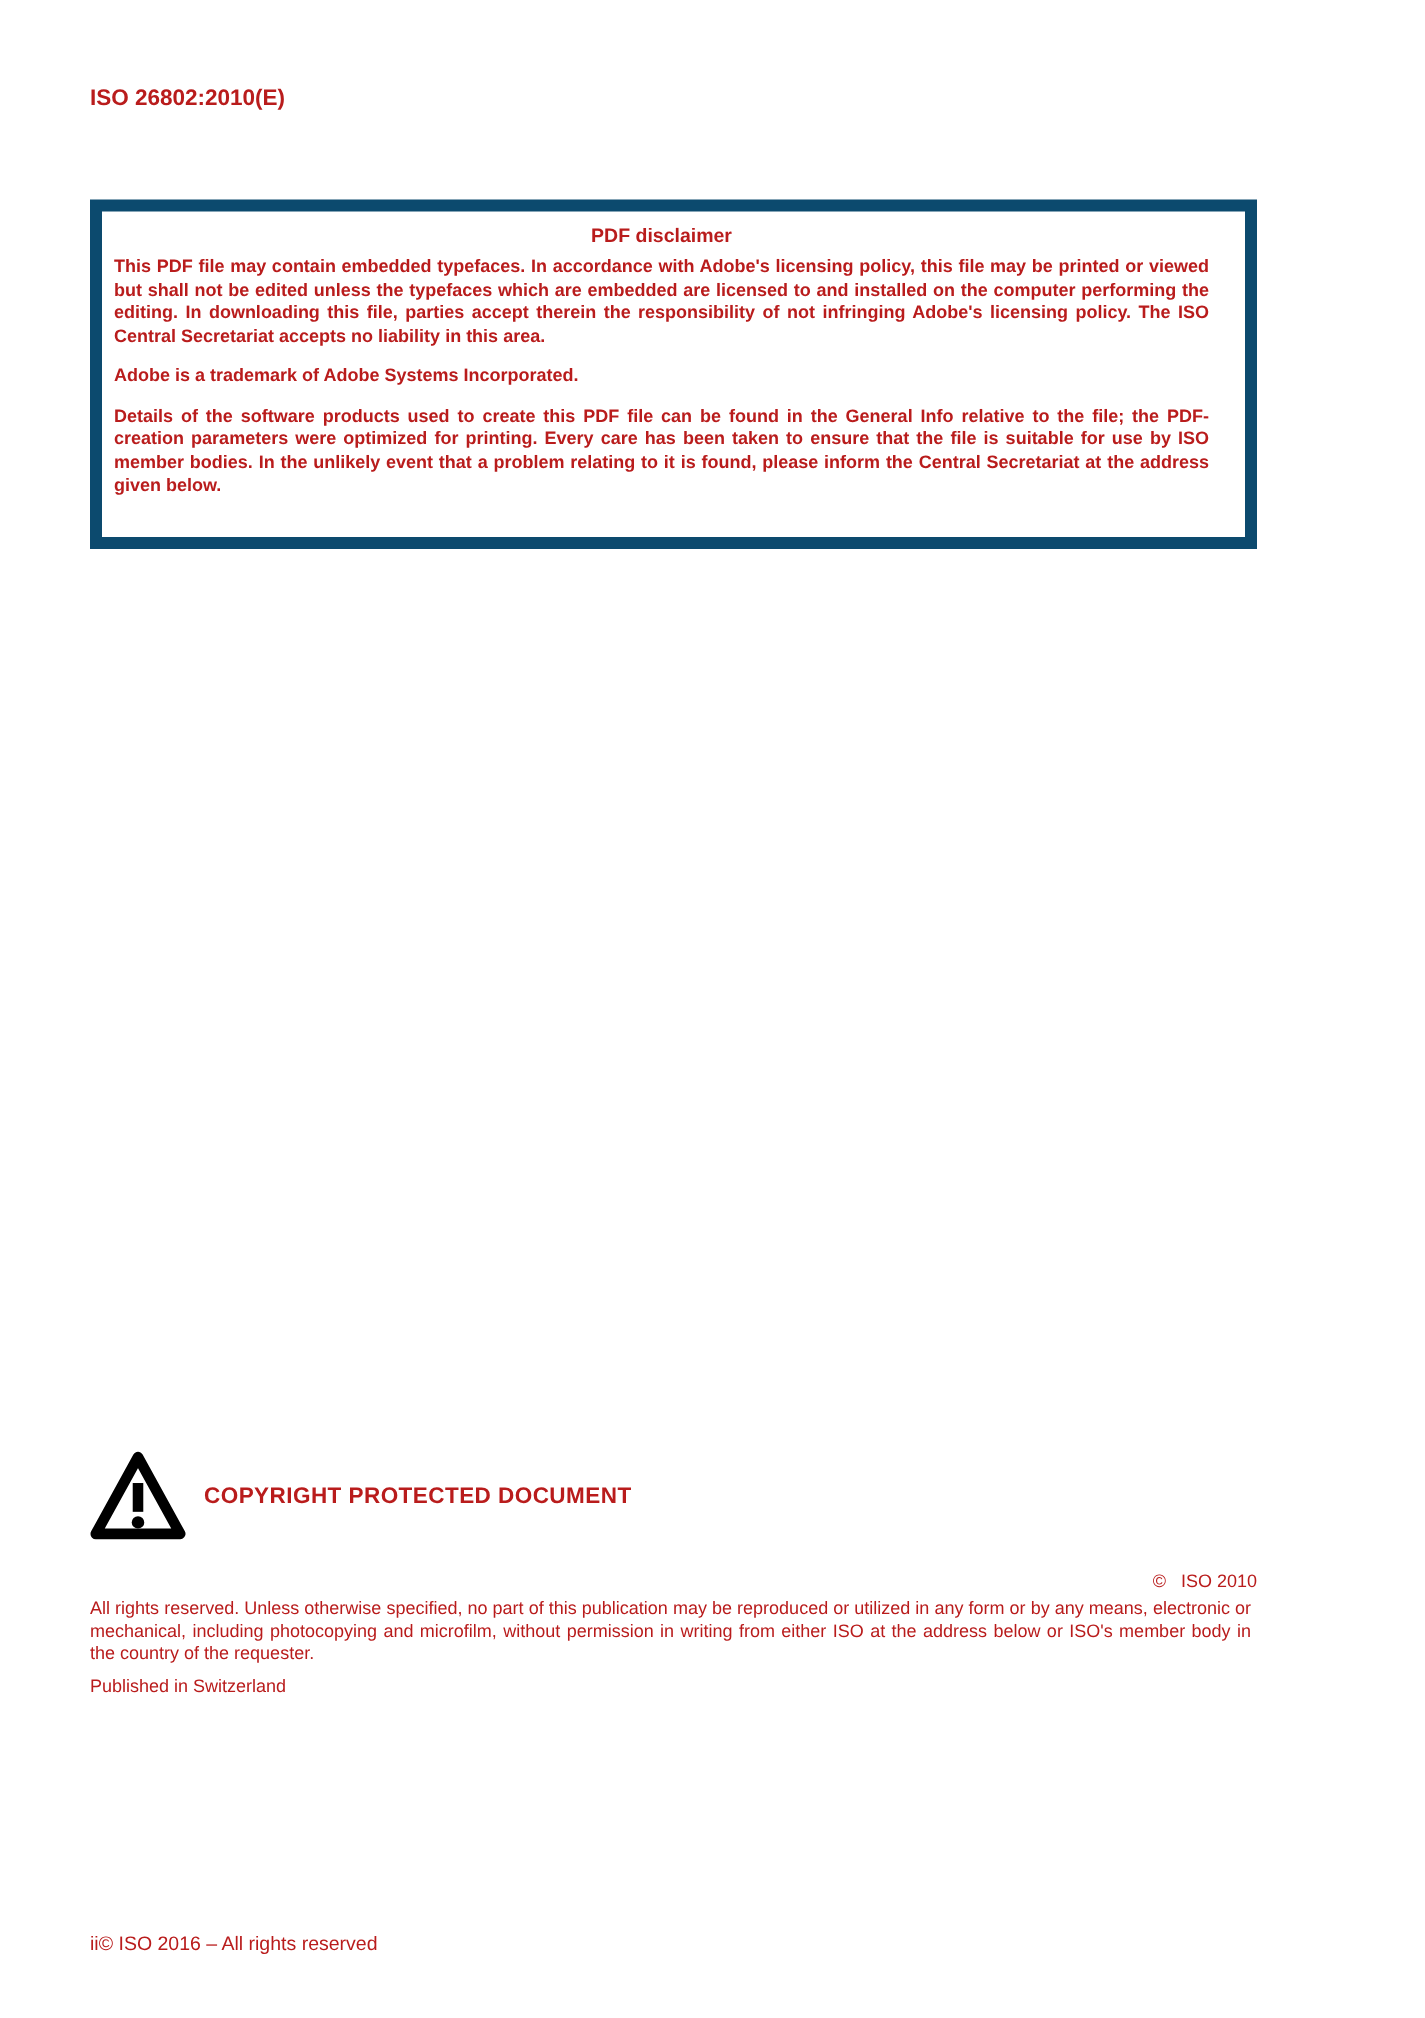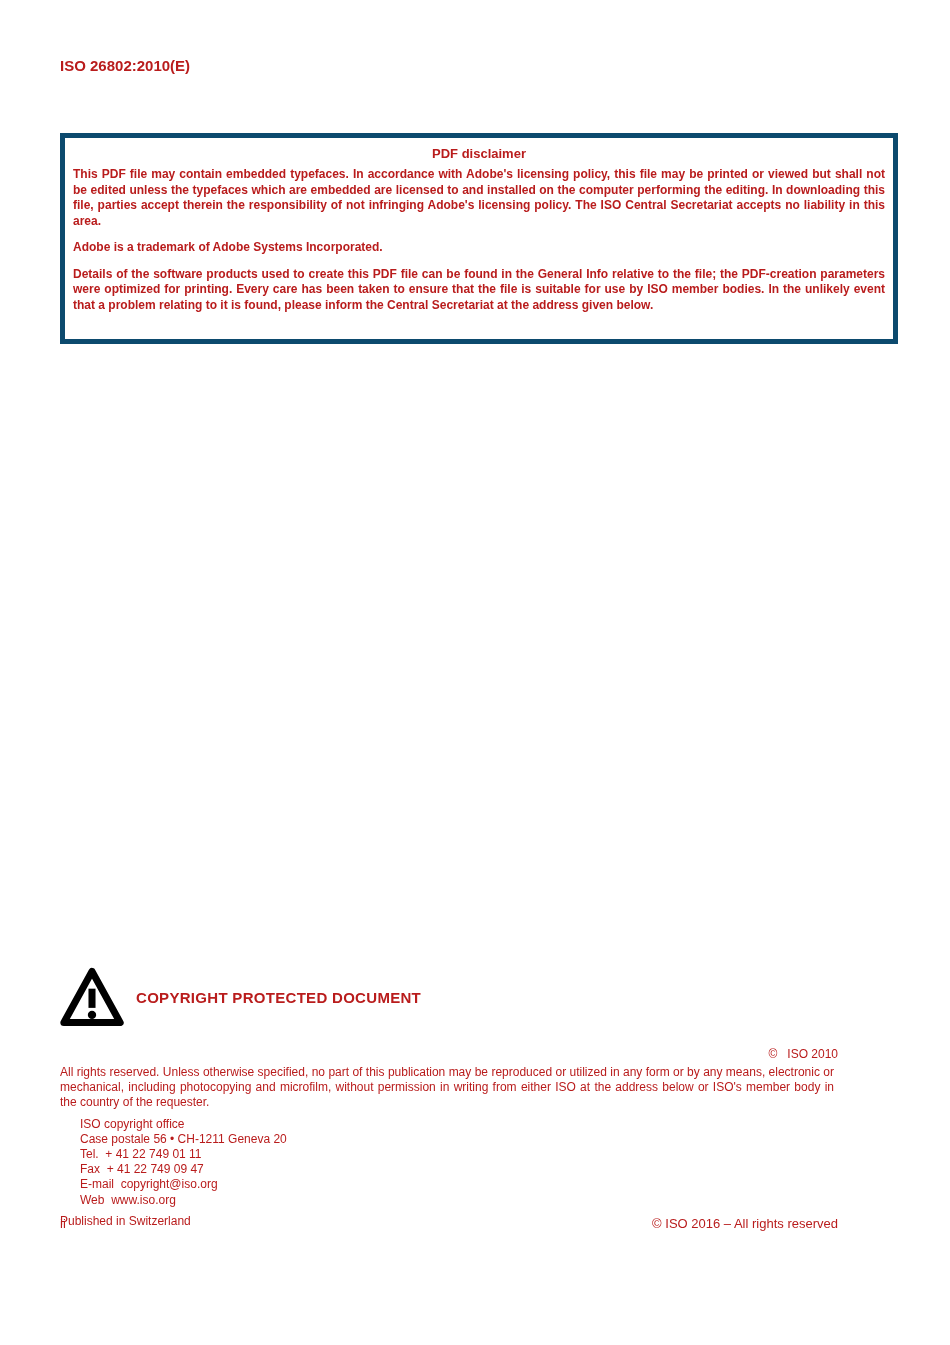--- a/index.html
+++ b/index.html
@@ -20,24 +20,24 @@
     position: absolute;
     left: 60px;
     top: 57px;
     font-size: 15px;
     font-weight: bold;
   }
   .disclaimer-box {
     position: absolute;
     left: 60px;
     top: 133px;
-    width: 838px;
+    width: 778px;
     box-sizing: border-box;
-    border: 5px solid #0c4a6e;
-    padding: 6px 8px 10px 8px;
+    border: 8px solid #0c4a6e;
+    padding: 6px 24px 10px 8px;
   }
   .disclaimer-title {
     text-align: center;
     font-weight: bold;
     font-size: 13px;
     margin: 2px 0 6px 0;
   }
   .disclaimer-box p {
     font-size: 12px;
     line-height: 15.5px;
@@ -93,24 +93,23 @@
   .address-line {
     white-space: pre;
   }
   .published-line {
     margin-top: 6px;
     font-size: 12px;
   }
   .footer {
     position: absolute;
     left: 60px;
-    top: 1216px;
+    top: 1288px;
     width: 778px;
     display: flex;
-    justify-content: space-between;
     align-items: baseline;
     font-size: 13px;
   }
 </style>
 </head>
 <body>
 
 <div class="page">
 
   <div class="doc-header">ISO 26802:2010(E)</div>
@@ -132,28 +131,20 @@
           <circle cx="50" cy="74" r="6.5" fill="#000000"></circle>
         </svg>
       </span>
       <h2 class="copyright-heading">COPYRIGHT PROTECTED DOCUMENT</h2>
     </div>
 
     <div class="copyright-year">©   ISO 2010</div>
 
     <p class="rights-text">All rights reserved. Unless otherwise specified, no part of this publication may be reproduced or utilized in any form or by any means, electronic or mechanical, including photocopying and microfilm, without permission in writing from either ISO at the address below or ISO's member body in the country of the requester.</p>
 
-    <div class="address-block">
-      <div class="address-line">ISO copyright office</div>
-      <div class="address-line">Case postale 56 • CH-1211 Geneva 20</div>
-      <div class="address-line">Tel.  + 41 22 749 01 11</div>
-      <div class="address-line">Fax  + 41 22 749 09 47</div>
-      <div class="address-line">E-mail  copyright@iso.org</div>
-      <div class="address-line">Web  www.iso.org</div>
-    </div>
 
     <div class="published-line">Published in Switzerland</div>
 
   </div>
 
   <div class="footer">
     <span>ii</span>
     <span>© ISO 2016 – All rights reserved</span>
   </div>
 

